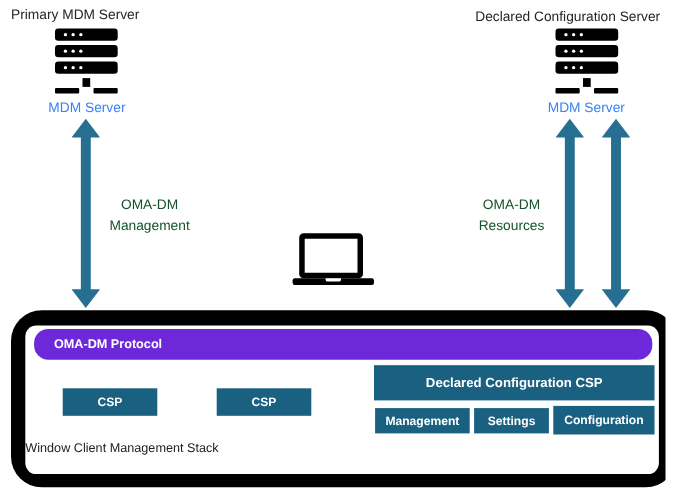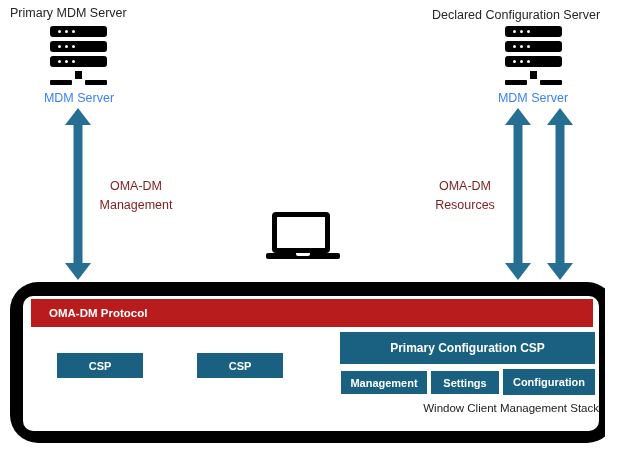--- a/index.html
+++ b/index.html
@@ -12,37 +12,37 @@
   .caption{font-size:12.5px;color:#3b82f6;text-align:center;}
   
   .server-icon{width:57px;}
   .server-bar{height:11px;background:#000;border-radius:3px;margin-bottom:4px;
     display:flex;align-items:center;padding-left:8px;gap:4px;box-sizing:border-box;}
   .server-bar i{width:3px;height:3px;background:#fff;border-radius:50%;display:block;}
   .server-stem{width:7px;height:8px;background:#000;margin:0 auto;}
   .server-feet{display:flex;justify-content:space-between;margin-top:1px;}
   .server-feet i{display:block;width:22px;height:5px;background:#000;border-radius:1px;}
   
-  .conn-label{width:120px;text-align:center;font-size:12.5px;line-height:1.55;color:#7f1d1d;}
+  .conn-label{width:120px;text-align:center;font-size:12.5px;line-height:1.55;color:#14532d;}
   
   .laptop-screen{width:58px;height:41px;border:5px solid #000;border-radius:4px;
     box-sizing:border-box;background:#fff;}
   .laptop-base{width:74px;height:6px;background:#000;border-radius:2px;position:relative;}
   .laptop-base i{position:absolute;left:50%;top:0;transform:translateX(-50%);
     width:14px;height:3px;background:#fff;display:block;border-radius:0 0 2px 2px;}
   
   .stack-outer{left:10px;top:282px;width:605px;height:161px;background:#000;border-radius:28px;}
   .stack-inner{position:absolute;left:13px;top:14px;right:16px;bottom:12px;
     background:#fff;border-radius:10px;}
-  .teal{background:#b91c1c;color:#fff;}
+  .teal{background:#6d28d9;color:#fff;border-radius:13px;}
   .protocol-bar{left:8px;top:3px;right:6px;height:28px;line-height:28px;
     padding-left:18px;font-size:11.5px;font-weight:bold;box-sizing:border-box;}
   .teal-box{display:flex;align-items:center;justify-content:center;
     font-size:11px;font-weight:600;color:#fff;background:#1a6080;box-sizing:border-box;}
-  .stack-caption{left:0;right:0;top:106px;text-align:right;font-size:11.5px;color:#222;}
+  .stack-caption{left:0;right:0;top:106px;text-align:left;font-size:11.5px;color:#222;}
   .arrow-svg{display:block;}
 </style>
 </head>
 <body>
 
 <div class="canvas">
 
   <div class="abs title-label" style="left:10px;top:6px;">Primary MDM Server</div>
   <div class="abs server-icon" style="left:50px;top:26px;">
     <div class="server-bar">
@@ -127,21 +127,21 @@
 
   <div class="abs stack-outer">
     <div class="stack-inner">
 
       <div class="abs teal protocol-bar">OMA-DM Protocol</div>
 
       <div class="abs teal-box" style="left:34px;top:57px;width:86px;height:25px;">CSP</div>
 
       <div class="abs teal-box" style="left:174px;top:57px;width:86px;height:25px;">CSP</div>
 
-      <div class="abs teal-box" style="left:317px;top:36px;width:255px;height:32px;font-size:12px;font-weight:bold;">Primary Configuration CSP</div>
+      <div class="abs teal-box" style="left:317px;top:36px;width:255px;height:32px;font-size:12px;font-weight:bold;">Declared Configuration CSP</div>
 
       <div class="abs teal-box" style="left:318px;top:75px;width:86px;height:23px;">Management</div>
 
       <div class="abs teal-box" style="left:408px;top:75px;width:68px;height:23px;">Settings</div>
 
       <div class="abs teal-box" style="left:480px;top:73px;width:92px;height:26px;">Configuration</div>
 
       <div class="abs stack-caption">Window Client Management Stack</div>
 
     </div>

